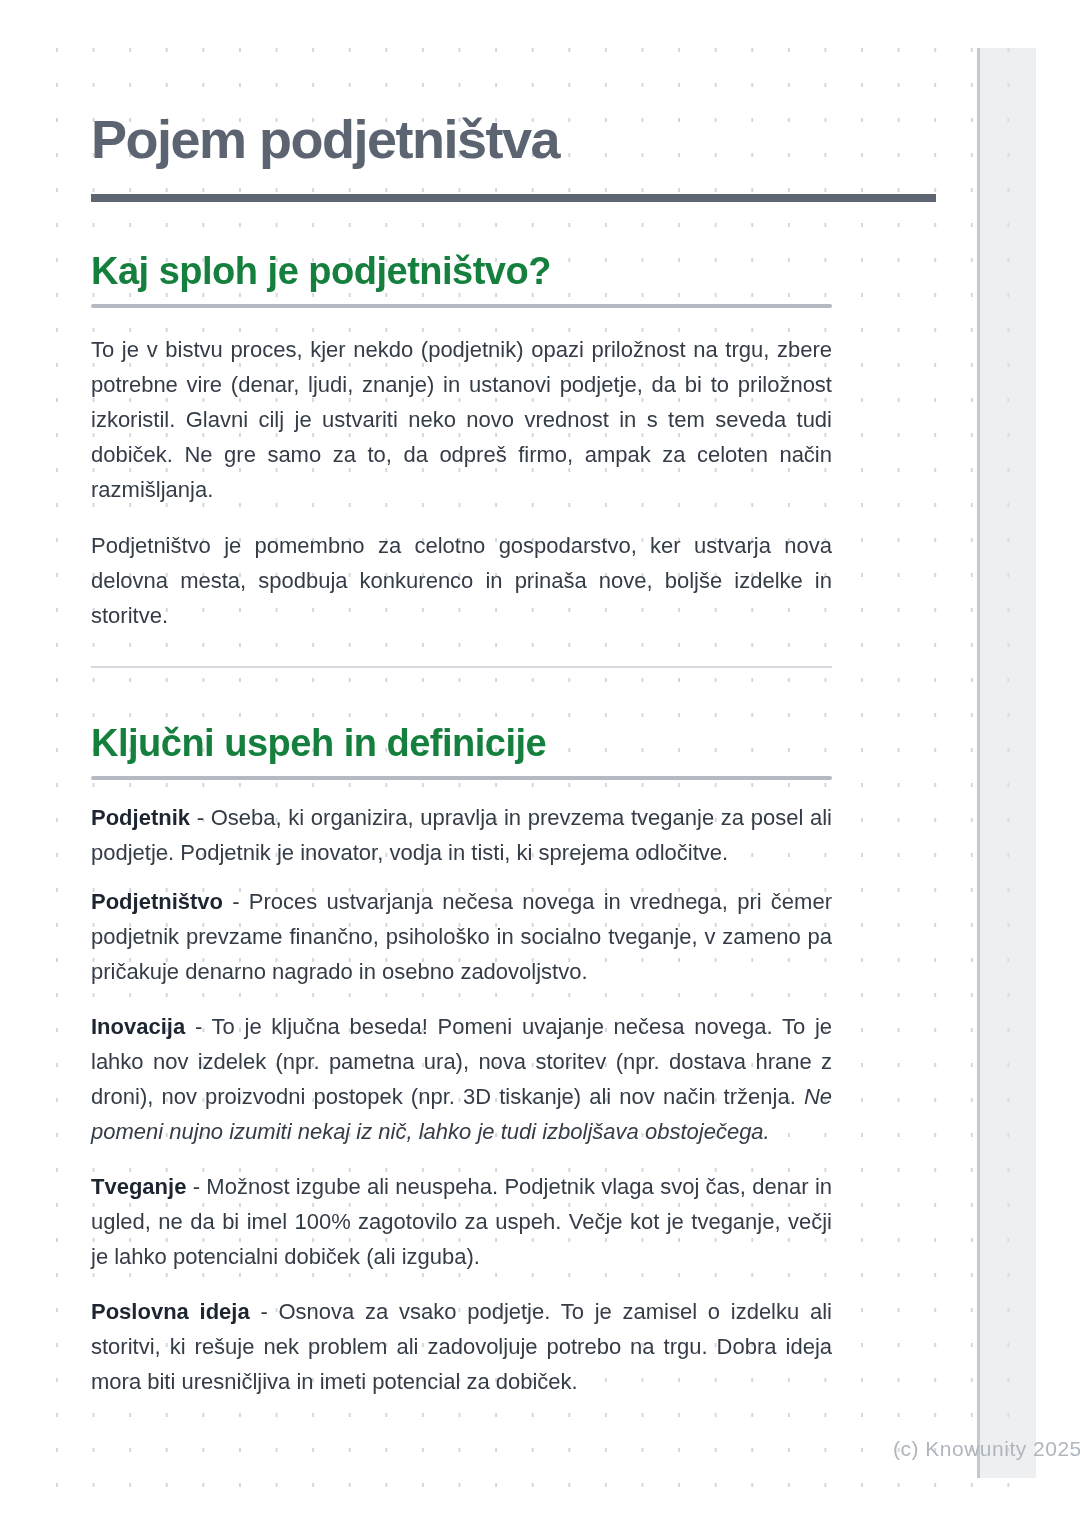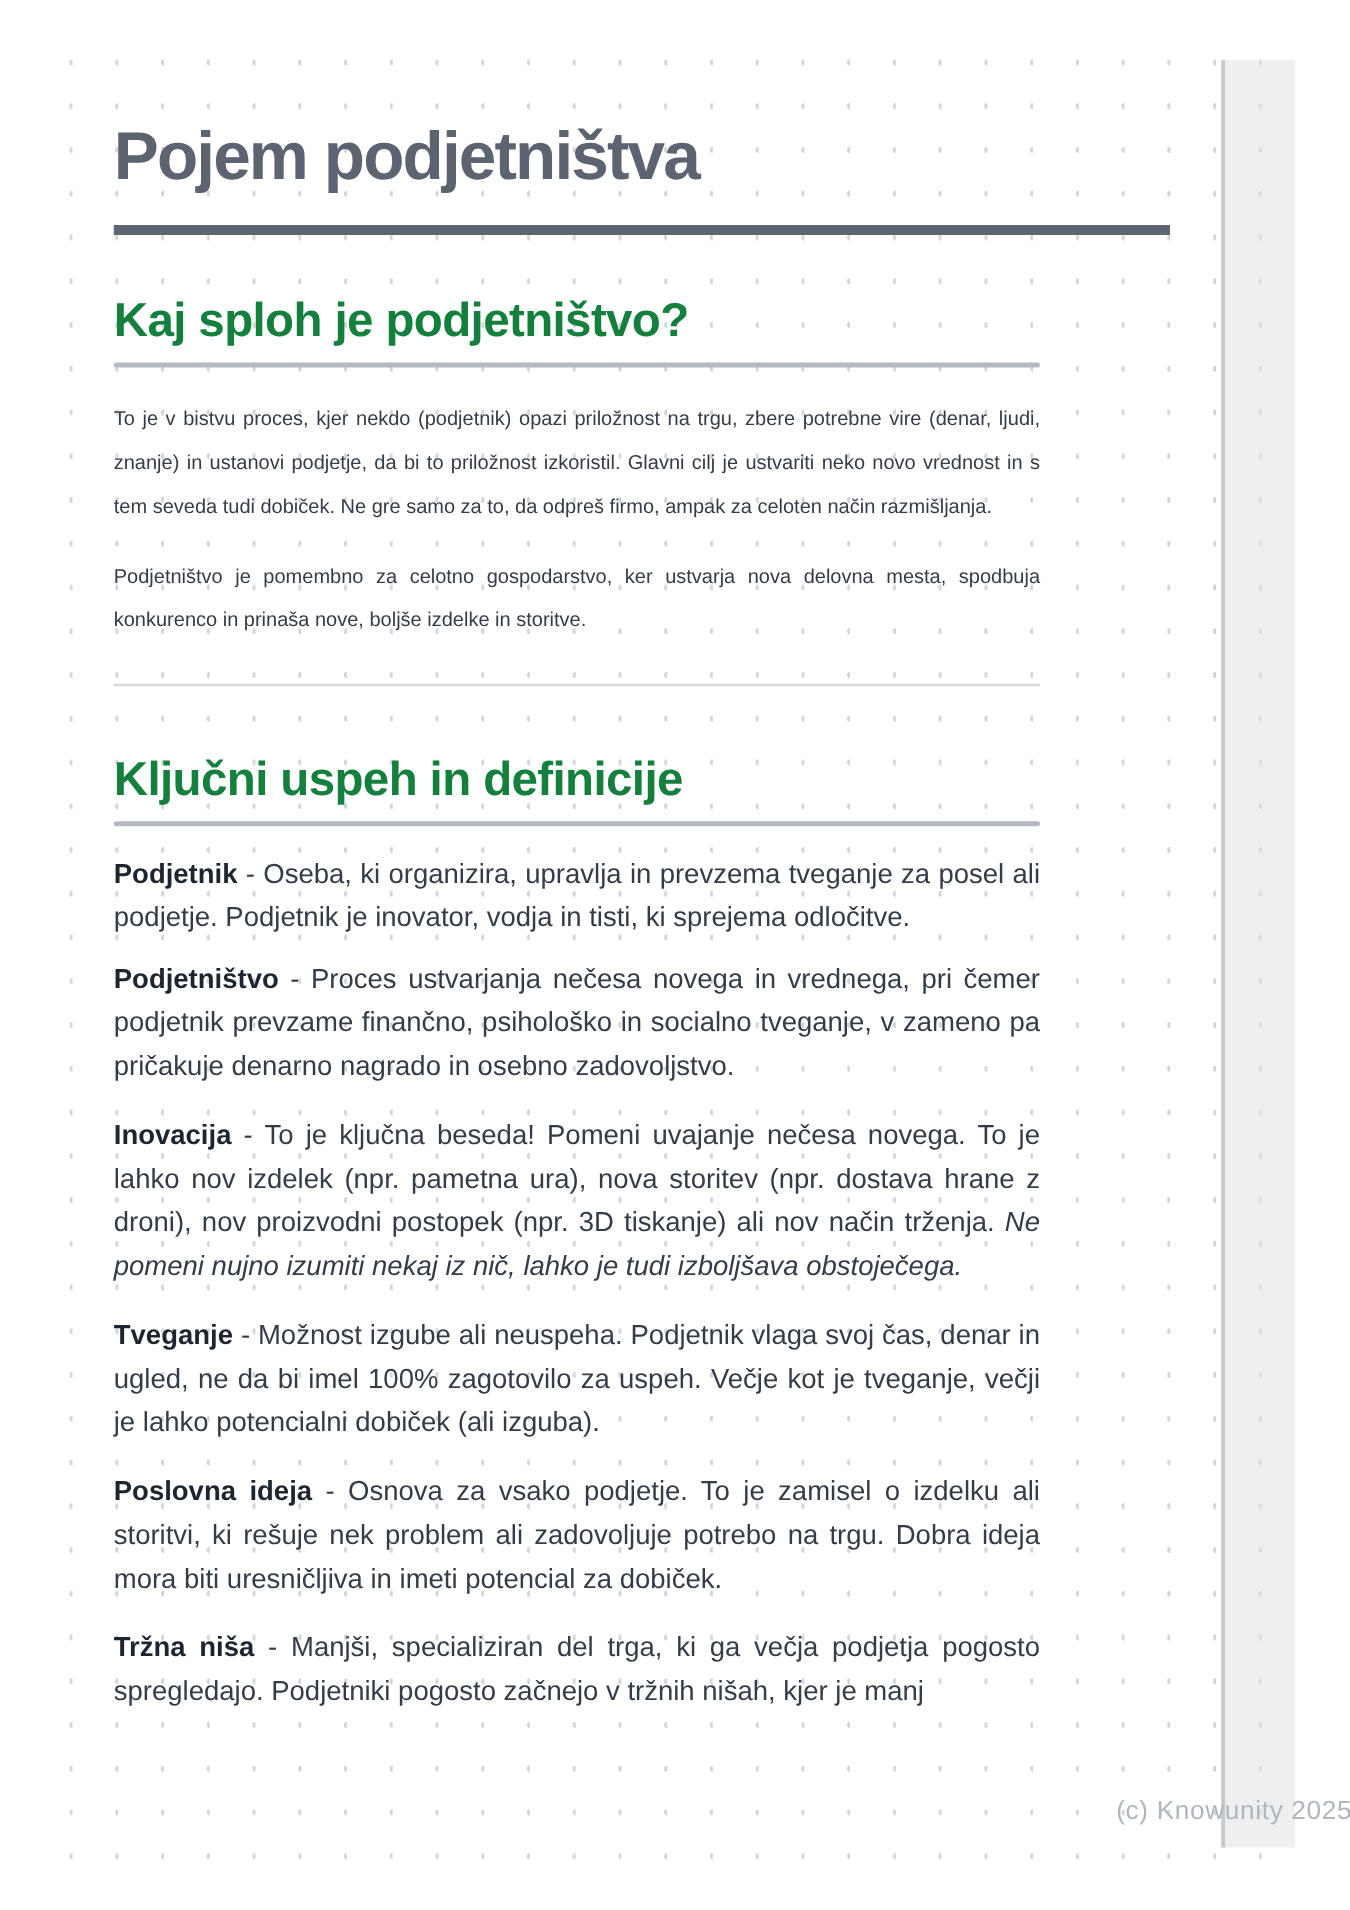--- a/index.html
+++ b/index.html
@@ -32,21 +32,21 @@
     width: 56px;
     height: 1430px;
     background: rgba(222, 225, 229, 0.55);
     border-left: 3px solid rgba(183, 188, 194, 0.75);
     z-index: 2;
   }
 
   .content {
     position: absolute;
     left: 91px;
-    top: 0;
+    top: 14px;
     width: 741px;
     z-index: 4;
   }
 
   h1.page-title {
     margin: 97px 0 0 0;
     font-size: 54px;
     line-height: 1.06;
     font-weight: 700;
     letter-spacing: -1.5px;
@@ -74,21 +74,21 @@
   .heading-underline {
     margin-top: 10px;
     width: 741px;
     height: 4px;
     background: #b4bac2;
     border-radius: 2px;
   }
 
   p.body-paragraph {
     margin: 21px 0 0 0;
-    font-size: 16px;
+    font-size: 22px;
     line-height: 35px;
     color: #343c47;
     text-align: justify;
   }
   p.body-paragraph.first-after-rule { margin-top: 24px; }
 
   .section-divider {
     margin-top: 33px;
     width: 741px;
     height: 2px;
@@ -150,17 +150,16 @@
   <p class="definition-paragraph"><strong>Podjetnik</strong><span> - Oseba, ki organizira, upravlja in prevzema tveganje za posel ali podjetje. Podjetnik je inovator, vodja in tisti, ki sprejema odločitve.</span></p>
 
   <p class="definition-paragraph first-def"><strong>Podjetništvo</strong><span> - Proces ustvarjanja nečesa novega in vrednega, pri čemer podjetnik prevzame finančno, psihološko in socialno tveganje, v zameno pa pričakuje denarno nagrado in osebno zadovoljstvo.</span></p>
 
   <p class="definition-paragraph"><strong>Inovacija</strong><span> - To je ključna beseda! Pomeni uvajanje nečesa novega. To je lahko nov izdelek (npr. pametna ura), nova storitev (npr. dostava hrane z droni), nov proizvodni postopek (npr. 3D tiskanje) ali nov način trženja. </span><em>Ne pomeni nujno izumiti nekaj iz nič, lahko je tudi izboljšava obstoječega.</em></p>
 
   <p class="definition-paragraph"><strong>Tveganje</strong><span> - Možnost izgube ali neuspeha. Podjetnik vlaga svoj čas, denar in ugled, ne da bi imel 100% zagotovilo za uspeh. Večje kot je tveganje, večji je lahko potencialni dobiček (ali izguba).</span></p>
 
   <p class="definition-paragraph"><strong>Poslovna ideja</strong><span> - Osnova za vsako podjetje. To je zamisel o izdelku ali storitvi, ki rešuje nek problem ali zadovoljuje potrebo na trgu. Dobra ideja mora biti uresničljiva in imeti potencial za dobiček.</span></p>
 
-  <p class="definition-paragraph"><strong>Tržna niša</strong><span> - Manjši, specializiran del trga, ki ga večja podjetja pogosto spregledajo. Podjetniki pogosto začnejo v tržnih nišah, kjer je manj</span></p>
 
 </div>
 
 <div class="watermark">(c) Knowunity 2025</div>
 
 </body></html>

